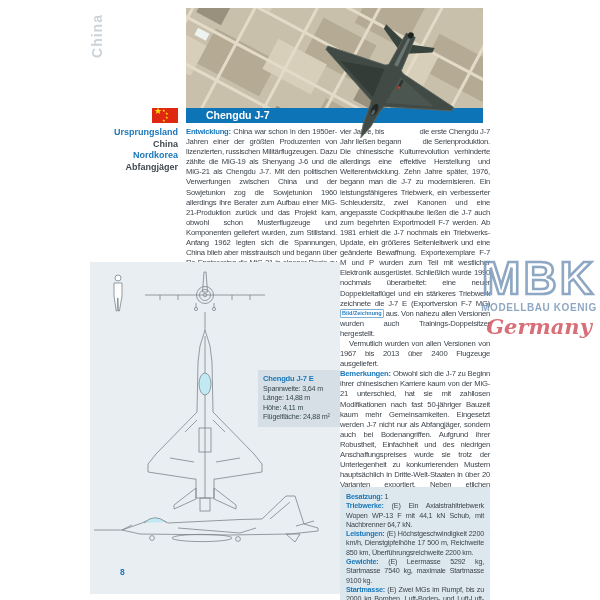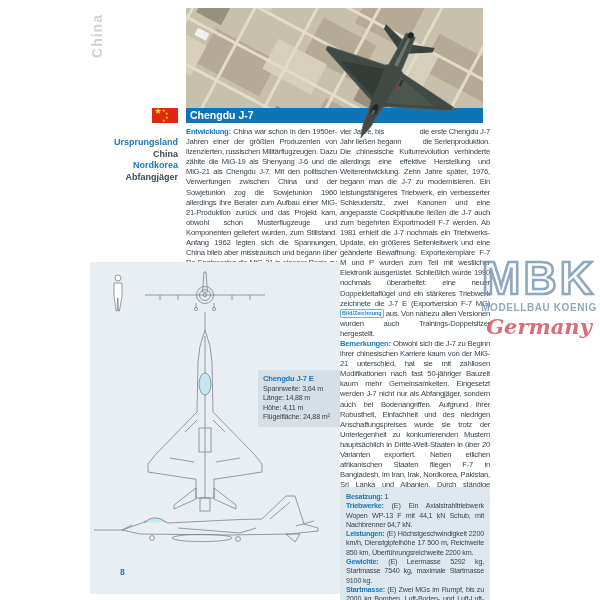--- a/index.html
+++ b/index.html
@@ -19,25 +19,25 @@
   
   .flag { position:absolute; left:152px; top:108px; width:26px; height:15px; background:#de2910; z-index:1; }
   .flag .big-star { position:absolute; left:2px; top:-1px; color:#ffde00; font-size:9px; line-height:9px; }
   .flag .s1,.flag .s2,.flag .s3,.flag .s4 { position:absolute; color:#ffde00; font-size:4px; line-height:4px; }
   .flag .s1{ left:10px; top:1px; } .flag .s2{ left:13px; top:4px; }
   .flag .s3{ left:13px; top:8px; } .flag .s4{ left:10px; top:11px; }
   
   .title-bar {
     position:absolute; left:186px; top:108px; width:297px; height:15px;
     background:#0e74b8; color:#ffffff; font-size:10.5px; font-weight:bold;
-    line-height:15px; padding-left:4px; z-index:1;
+    line-height:15px; padding-left:20px; z-index:1;
   }
   
   .meta { position:absolute; left:92px; top:127px; width:86px; text-align:right;
-          font-size:9px; font-weight:bold; line-height:11.5px;margin-top:10px; }
+          font-size:9px; font-weight:bold; line-height:11.5px; }
   .meta .blue { color:#1a78ba; }
   .meta .dark { color:#414a52; }
   
   .col { position:absolute; top:127px; font-size:7.7px; line-height:10.1px;
          letter-spacing:-0.25px; text-align:justify; color:#3e454c; }
   .col-1 { left:186px; width:151px; }
   .col-2 { left:340px; width:150px; }
   .lbl { color:#1a78ba; font-weight:bold; }
   .intro-line { display:flex; justify-content:space-between; }
   .para { margin:0; }
@@ -183,20 +183,21 @@
 <div class="col col-2">
   <div class="intro-line">
     <span>vier Jahre, bis</span>
     <span>die erste Chengdu J-7</span>
   </div>
   <div class="intro-line">
     <span>Jahr ließen begann</span>
     <span>die Serienproduktion.</span>
   </div>
   <p class="para"><span>Die chinesische Kulturrevolution verhinderte allerdings eine effektive Herstellung und Weiterentwicklung. Zehn Jahre später, 1976, begann man die J-7 zu modernisieren. Ein leistungsfähigeres Triebwerk, ein verbesserter Schleudersitz, zwei Kanonen und eine angepasste Cockpithaube ließen die J-7 auch zum begehrten Exportmodell F-7 werden. Ab 1981 erhielt die J-7 nochmals ein Triebwerks-Update, ein größeres Seitenleitwerk und eine geänderte Bewaffnung. Exportexemplare F-7 M und P wurden zum Teil mit westlicher Elektronik ausgerüstet. Schließlich wurde 1990 nochmals überarbeitet: eine neuer Doppeldeltaflügel und ein stärkeres Triebwerk zeichnete die J-7 E (Exportversion F-7 MG) </span><span class="badge">Bild/Zeichnung</span><span> aus. Von nahezu allen Versionen wurden auch Trainings-Doppelsitzer hergestellt.</span></p>
+  <p class="para indent">Vermutlich wurden von allen Versionen von 1967 bis 2013 über 2400 Flugzeuge ausgeliefert.</p>
   <p class="para"><span class="lbl">Bemerkungen:</span><span> Obwohl sich die J-7 zu Beginn ihrer chinesischen Karriere kaum von der MiG-21 unterschied, hat sie mit zahllosen Modifikationen nach fast 50-jähriger Bauzeit kaum mehr Gemeinsamkeiten. Eingesetzt werden J-7 nicht nur als Abfangjäger, sondern auch bei Bodenangriffen. Aufgrund ihrer Robustheit, Einfachheit und des niedrigen Anschaffungspreises wurde sie trotz der Unterlegenheit zu konkurrierenden Mustern hauptsächlich in Dritte-Welt-Staaten in über 20 Varianten exportiert. Neben etlichen afrikanischen Staaten fliegen F-7 in Bangladesh, im Iran, Irak, Nordkorea, Pakistan, Sri Lanka und Albanien. Durch ständige Wartungs- und Modernisierungsmaßnahmen sind in vielen Betreiberstaaten, trotz hoher Flugstundenzahl, heute immer noch F-7 im Einsatz.</span></p>
   <p class="para indent">In allen chinesischen Luftfahrtmuseen werden J-7 präsentiert. In Europa findet man F-7 im Armed Forces Museum, Tirana, Albanien.</p>
 </div>
 
 <div class="drawing-panel">
   <svg width="250" height="296" viewBox="0 0 250 296">
     <g stroke="#7a858c" stroke-width="0.8" fill="none">
 
       <g>
         <circle cx="28" cy="16" r="3" fill="#fdfdfd"></circle>

